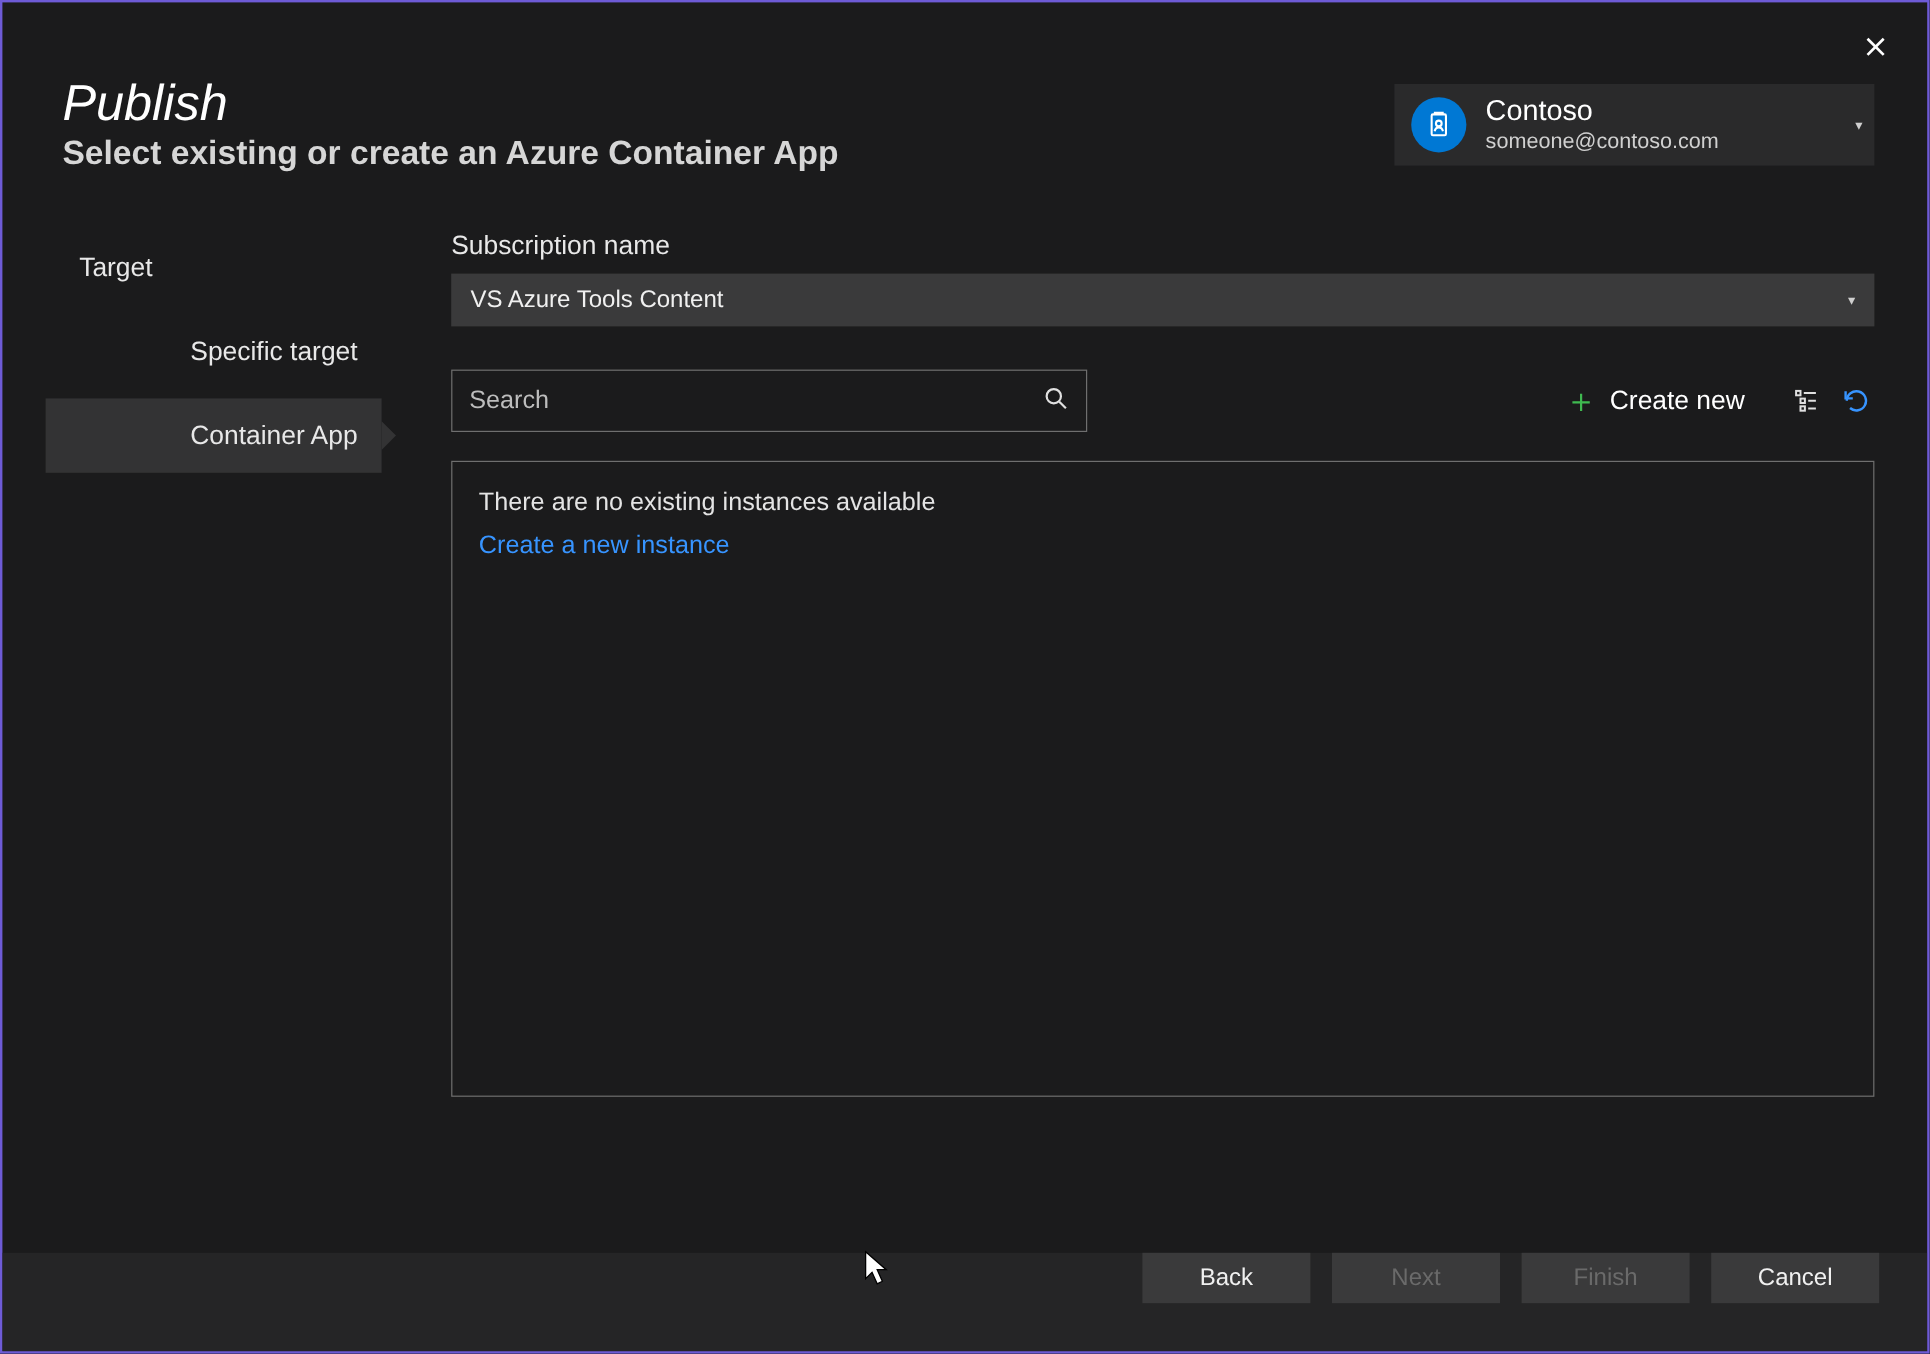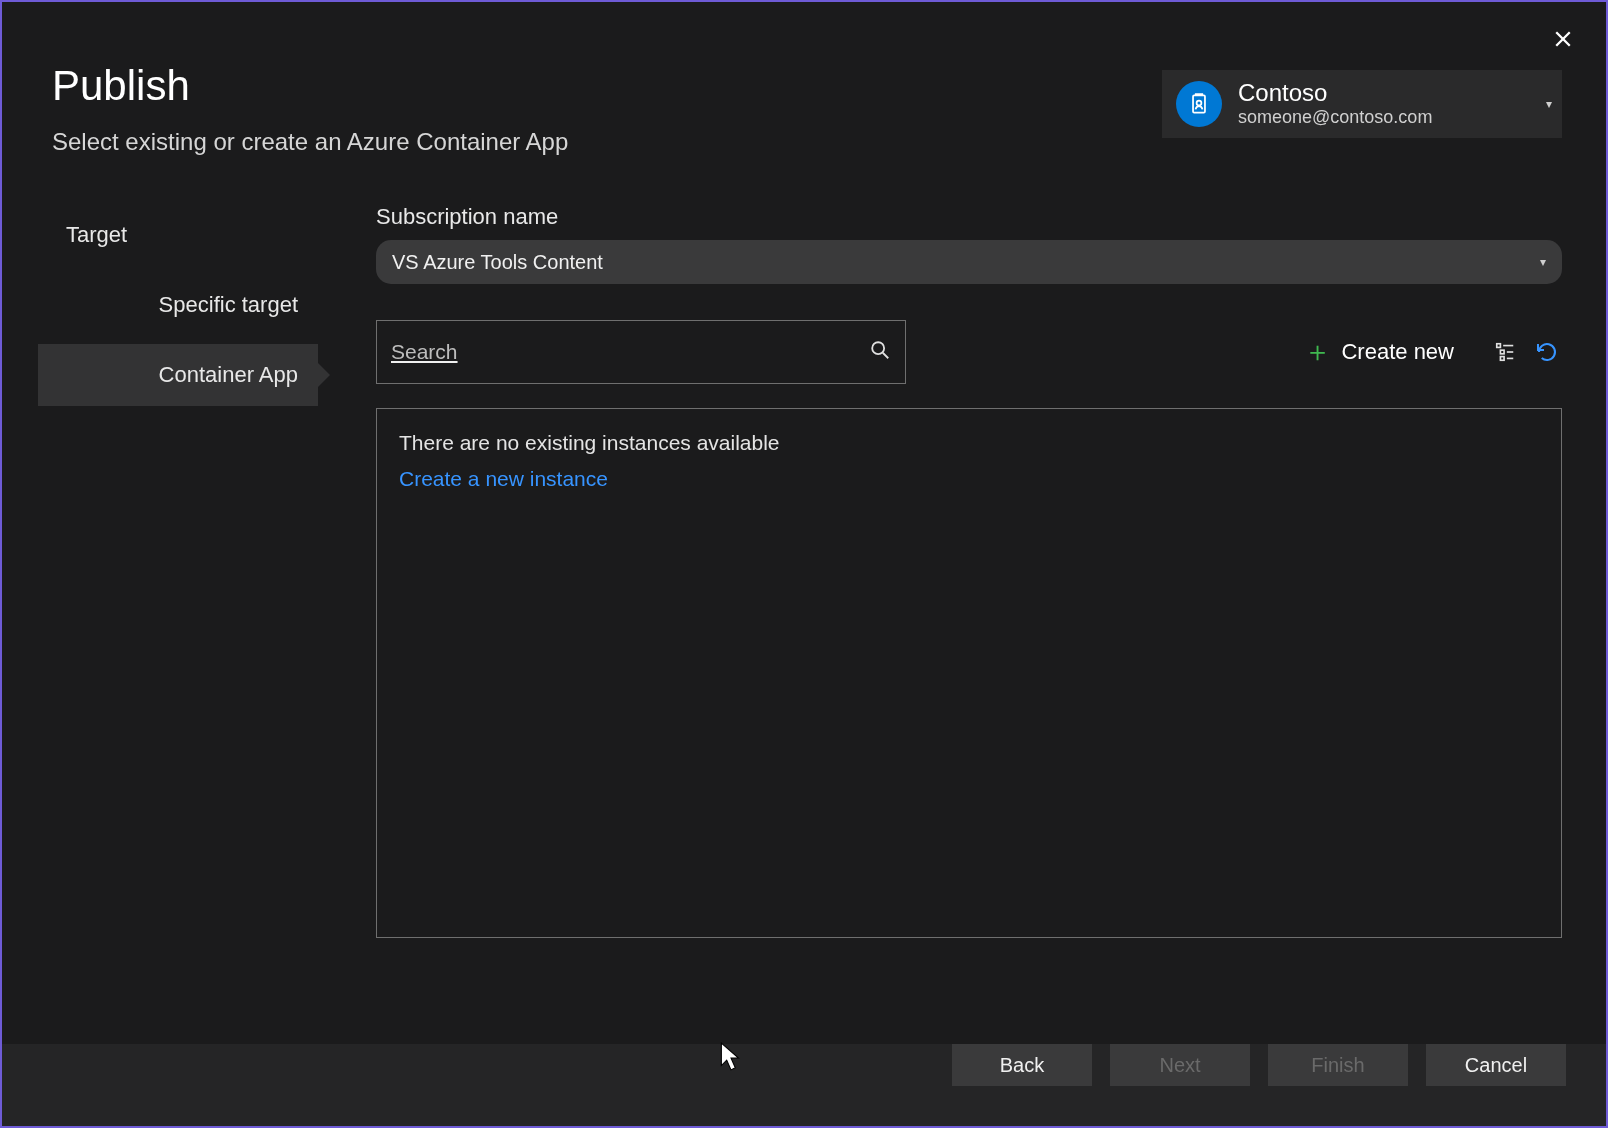--- a/index.html
+++ b/index.html
@@ -20,26 +20,27 @@
     cursor: pointer;
     display:flex;align-items:center;justify-content:center;
   }
   .header {
     padding: 60px 50px 0 50px;
   }
   .title {
     font-size: 42px;
     font-weight: 300;
     color: #ffffff;
+    font-style: italic;
   }
   .subtitle {
-    font-size: 24px;
-    font-weight: 400;
+    font-size: 28px;
+    font-weight: 700;
     color: #d6d6d6;
-    margin-top: 18px;
+    margin-top: 2px;
   }
   .account-chip {
     position: absolute;
     top: 68px; right: 44px;
     width: 400px; height: 68px;
     background: #2a2a2b;
     display: flex;
     align-items: center;
     padding: 6px 14px;
   }
@@ -97,36 +98,34 @@
     width: 100%;
     height: 44px;
     background: #3a3a3b;
     color: #f0f0f0;
     font-size: 20px;
     padding: 0 16px;
     display:flex;
     align-items:center;
     justify-content:space-between;
     cursor:pointer;
-    border-radius:15px;
   }
   .dropdown .chev { font-size:12px; color:#cfcfcf; }
   .toolbar-row{
     display:flex;
     align-items:center;
     margin-top: 36px;
     gap: 0;
   }
   .search-box{
-    width: 530px; height:64px;
+    width: 530px; height:52px;
     border:1px solid #6f6f6f;
     background: transparent;
     display:flex; align-items:center;
     padding:0 14px;
-    text-decoration:underline;
   }
   .search-box input{
     flex:1; background:transparent; border:0; outline:0;
     color:#f0f0f0; font-size:21px;
   }
   .search-box input::placeholder{ color:#bdbdbd; }
   .search-box .mag{ color:#e0e0e0; }
   .spacer{ flex:1; }
   .create-new{
     display:flex; align-items:center; gap:10px;

